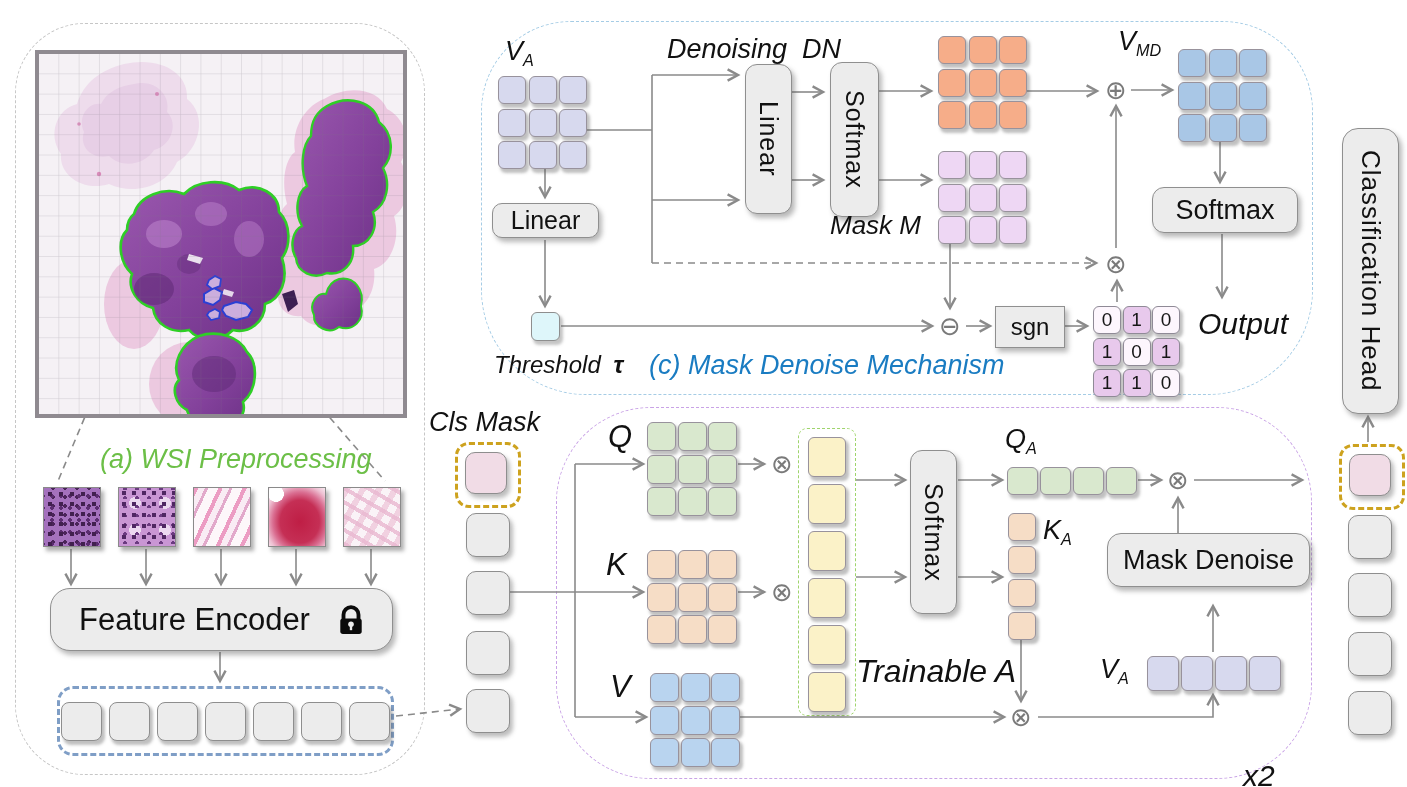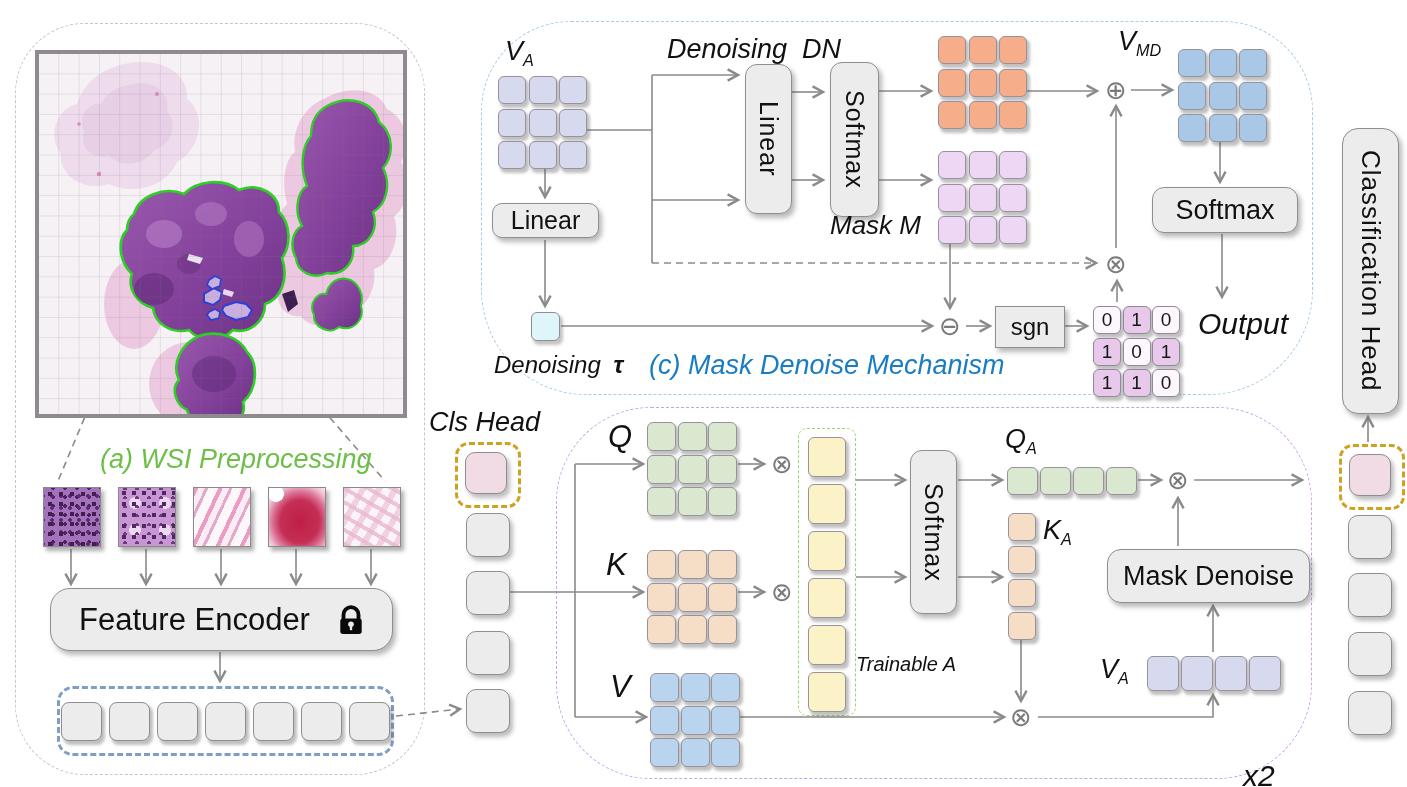--- a/index.html
+++ b/index.html
@@ -198,21 +198,21 @@
   <div id="feat-row">
       <i></i>
       <i></i>
       <i></i>
       <i></i>
       <i></i>
       <i></i>
       <i></i>
     </div>
 
-  <span class="lbl" style="left:429px;top:407px;font-size:27px;">Cls Head</span>
+  <span class="lbl" style="left:429px;top:407px;font-size:27px;">Cls Mask</span>
   <div class="goldbox" style="left:455px;top:442px;"></div>
   <div class="tok pink" style="left:465px;top:452px;"></div>
   <div class="tok" style="left:466px;top:513px;"></div>
   <div class="tok" style="left:466px;top:571px;"></div>
   <div class="tok" style="left:466px;top:631px;"></div>
   <div class="tok" style="left:466px;top:689px;"></div>
 
   <span class="lbl" style="left:505px;top:36px;font-size:27px;">
     <span>V</span><sub>A</sub>
   </span>
@@ -275,21 +275,21 @@
       <i></i>
       <i></i>
     </div>
 
   <div class="box" style="left:492px;top:203px;width:105px;height:33px;border-radius:10px;font-size:25px;">
     <span>Linear</span>
     </div>
 
   <div id="threshold-sq"></div>
   <span class="lbl" style="left:494px;top:351px;font-size:24px;">
-    <span>Denoising</span>
+    <span>Threshold</span>
     <b style="margin-left:6px;">τ</b>
   </span>
 
   <div class="box" style="left:995px;top:306px;width:68px;height:40px;border-radius:0;font-size:24px;">
     <span>sgn</span>
     </div>
 
   <div class="g" id="bin-matrix" style="left:1093px;top:306px;--w:26px;--h:26px;--g:3.5px;">
       <i>0</i>
       <i class="c1">1</i>
@@ -354,21 +354,21 @@
     </div>
 
   <div class="g" style="left:808px;top:437px;--cols:1;--w:36px;--h:38px;--g:7px;--c:var(--trainable);">
       <i></i>
       <i></i>
       <i></i>
       <i></i>
       <i></i>
       <i></i>
     </div>
-  <span class="lbl" style="left:856px;top:653px;font-size:20px;">Trainable A</span>
+  <span class="lbl" style="left:856px;top:653px;font-size:32px;">Trainable A</span>
 
   <div class="box vbox" style="left:910px;top:450px;width:45px;height:162px;font-size:25px;">
     <span class="vtext">Softmax</span>
     </div>
 
   <span class="lbl" style="left:1005px;top:424px;font-size:27px;">
     <span>Q</span><sub>A</sub></span>
   <div class="g" style="left:1007px;top:467px;--cols:4;--w:29px;--h:26px;--g:4px;--c:var(--q_grid);">
       <i></i>
       <i></i>
@@ -378,21 +378,21 @@
 
   <span class="lbl" style="left:1043px;top:515px;font-size:27px;">
     <span>K</span><sub>A</sub></span>
   <div class="g" style="left:1008px;top:513px;--cols:1;--w:26px;--h:26px;--g:5px;--c:var(--k_grid);">
       <i></i>
       <i></i>
       <i></i>
       <i></i>
     </div>
 
-  <div class="box" style="left:1107px;top:549px;width:201px;height:52px;border-radius:14px;font-size:27px;">
+  <div class="box" style="left:1107px;top:533px;width:201px;height:52px;border-radius:14px;font-size:27px;">
     <span>Mask Denoise</span>
     </div>
 
   <span class="lbl" style="left:1100px;top:654px;font-size:27px;">
     <span>V</span><sub>A</sub></span>
   <div class="g" style="left:1147px;top:656px;--cols:4;--w:30px;--h:33px;--g:4px;--c:var(--va_grid);">
       <i></i>
       <i></i>
       <i></i>
       <i></i>

